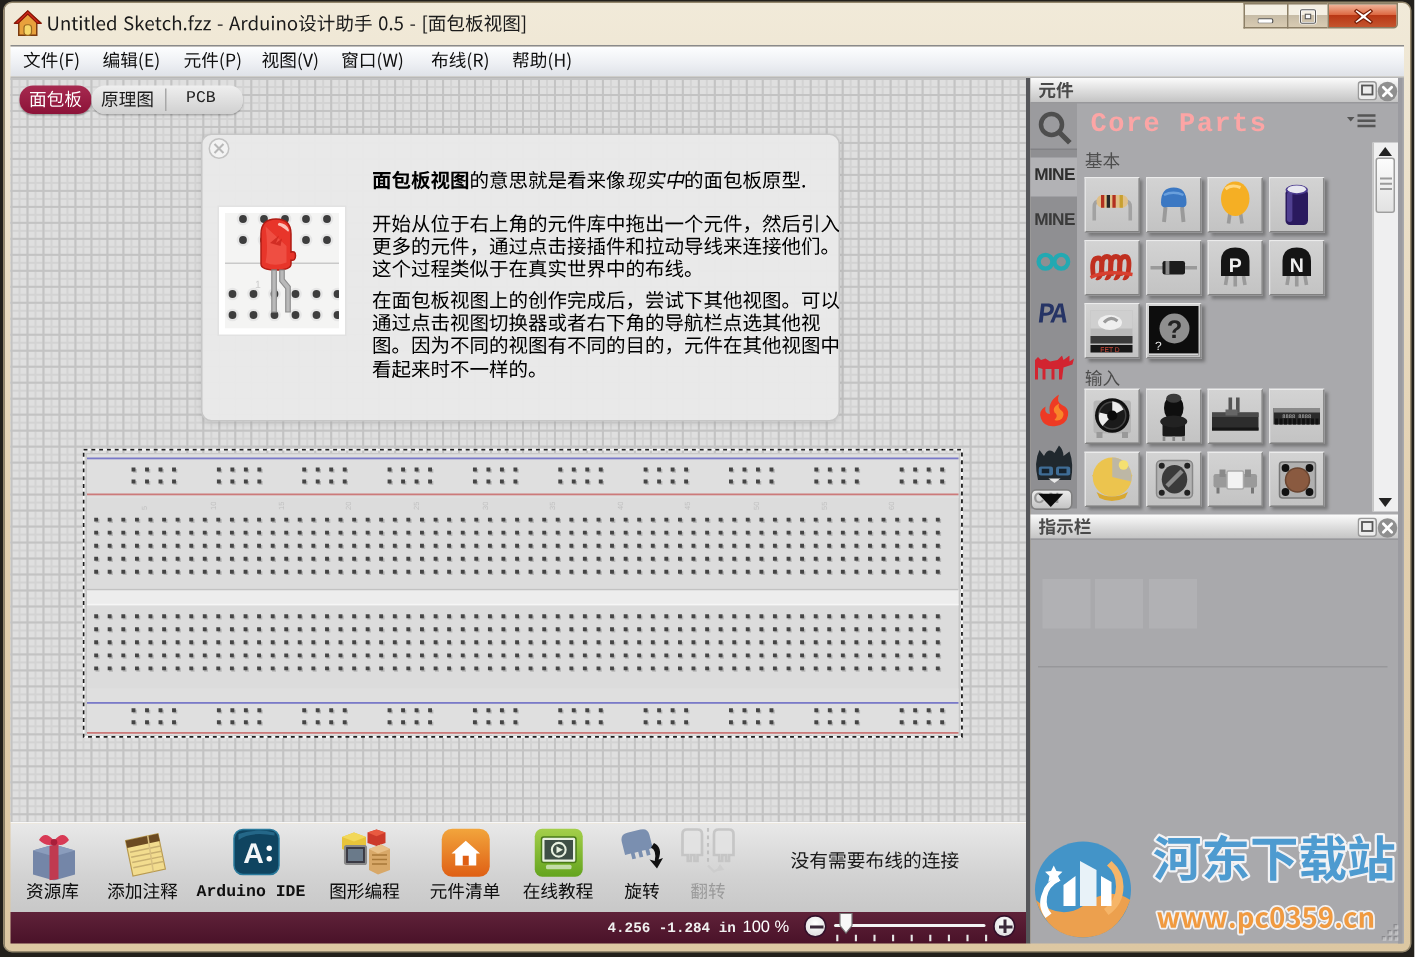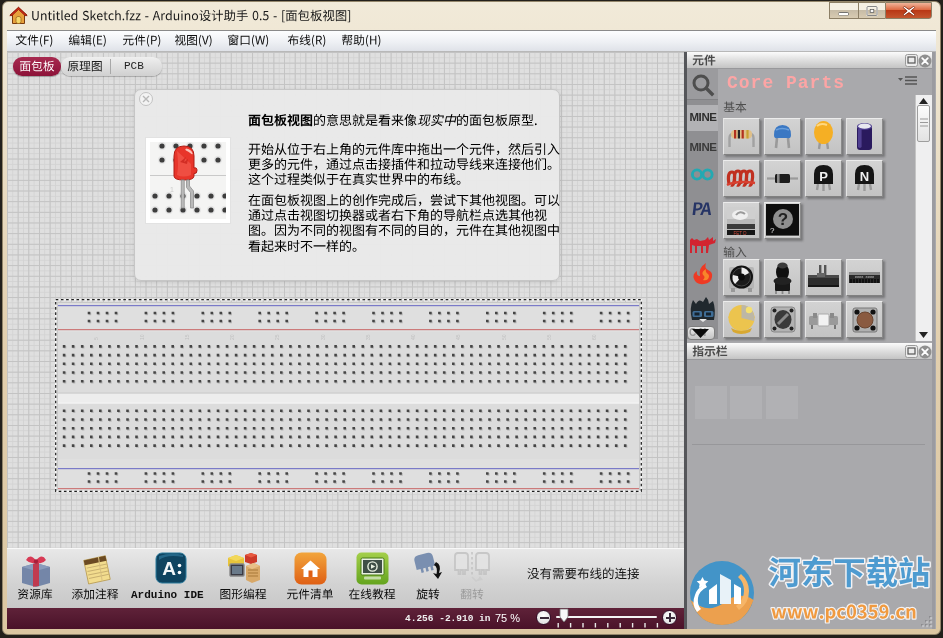--- a/index.html
+++ b/index.html
@@ -628,14 +628,14 @@
 <svg style="position:absolute;left:415.0px;top:586.3px;overflow:visible" width="26" height="16" viewBox="-1 -12.7 26 16.3">
       <path d="M2 -9.8C2.4 -9.3 2.7 -8.6 2.9 -8.1H0.5V-7.3H1.8C1.8 -3.9 1.7 -1.2 0.3 0.3C0.5 0.5 0.8 0.8 1 1C2.1 -0.4 2.5 -2.4 2.6 -4.9H4C3.9 -1.5 3.8 -0.4 3.6 -0.1C3.6 0 3.5 0.1 3.3 0.1C3.1 0.1 2.7 0.1 2.2 0C2.4 0.3 2.4 0.6 2.4 0.9C2.9 0.9 3.4 0.9 3.7 0.8C4 0.8 4.2 0.7 4.4 0.4C4.7 0 4.8 -1.3 4.8 -5.3C4.8 -5.4 4.8 -5.7 4.8 -5.7H2.6L2.7 -7.3H5.3V-8.1H3.1L3.8 -8.4C3.6 -8.8 3.2 -9.5 2.8 -10ZM6.1 -4.5C6 -2.5 5.8 -0.7 4.8 0.3C5 0.5 5.3 0.7 5.4 0.9C5.9 0.4 6.3 -0.4 6.5 -1.2C7.2 0.4 8.3 0.7 9.8 0.7H11.4C11.4 0.5 11.5 0.1 11.6 -0.1C11.3 -0.1 10 -0.1 9.8 -0.1C9.4 -0.1 9.1 -0.1 8.7 -0.2V-2.7H11V-3.5H8.7V-5.6H10.3C10.2 -5.2 10 -4.7 9.8 -4.4L10.5 -4.1C10.8 -4.7 11.1 -5.5 11.4 -6.3L10.8 -6.4L10.7 -6.4H5.9C6.2 -6.8 6.5 -7.2 6.7 -7.7H11.5V-8.5H7.1C7.2 -9 7.4 -9.4 7.5 -9.9L6.6 -10.1C6.3 -8.7 5.7 -7.4 4.9 -6.6C5.1 -6.4 5.4 -6.1 5.6 -6L5.8 -6.3V-5.6H7.9V-0.6C7.4 -0.9 7 -1.5 6.7 -2.6C6.8 -3.2 6.8 -3.8 6.9 -4.5Z M13 -4C13.1 -4.1 13.4 -4.2 13.8 -4.2H14.9V-2.4L12.5 -2L12.7 -1.1L14.9 -1.6V0.9H15.8V-1.7L17.4 -2.1L17.4 -2.8L15.8 -2.6V-4.2H17V-5H15.8V-6.8H14.9V-5H13.7C14.1 -5.8 14.5 -6.8 14.8 -7.8H17V-8.7H15.1C15.2 -9.1 15.3 -9.5 15.4 -9.9L14.5 -10.1C14.4 -9.6 14.3 -9.1 14.2 -8.7H12.6V-7.8H14C13.7 -6.9 13.4 -6 13.3 -5.7C13.1 -5.2 12.9 -4.8 12.7 -4.8C12.8 -4.6 12.9 -4.2 13 -4ZM17.1 -6.4V-5.6H18.9C18.6 -4.7 18.4 -3.9 18.2 -3.3H21.6C21.2 -2.7 20.7 -2 20.2 -1.4C19.8 -1.7 19.3 -1.9 18.9 -2.1L18.4 -1.6C19.6 -0.8 21 0.3 21.7 1L22.3 0.3C22 -0.1 21.4 -0.5 20.9 -0.9C21.6 -1.9 22.5 -3 23.1 -3.9L22.4 -4.2L22.3 -4.2H19.4L19.8 -5.6H23.5V-6.4H20.1L20.4 -7.8H23.1V-8.7H20.7L21 -10L20.1 -10.1L19.8 -8.7H17.6V-7.8H19.5L19.1 -6.4Z" fill="#0f0f0f"></path>
     </svg>
 <svg style="position:absolute;left:459.0px;top:586.3px;overflow:visible" width="26" height="16" viewBox="-1 -12.7 26 16.3">
       <path d="M6.1 -7.4C6.4 -6.6 6.8 -5.6 6.9 -5L7.5 -5.2C7.4 -5.8 7.1 -6.8 6.7 -7.6ZM8.8 -7.4C9.1 -6.7 9.5 -5.7 9.6 -5.1L10.2 -5.2C10.1 -5.8 9.7 -6.8 9.4 -7.6ZM4.8 -8.8C4.7 -8.4 4.4 -7.7 4.2 -7.2H3.8V-9C4.5 -9.1 5.2 -9.2 5.7 -9.4L5.3 -10C4.2 -9.7 2.2 -9.5 0.7 -9.4C0.8 -9.3 0.8 -9 0.9 -8.8C1.5 -8.8 2.3 -8.9 3 -9V-7.2H0.6V-6.5H2.7C2.1 -5.7 1.2 -4.8 0.4 -4.4C0.6 -4.2 0.7 -3.8 0.8 -3.6L1 -3.7V0.9H1.7V0.3H4.9V0.8H5.6V-3.8H1.1C1.8 -4.3 2.5 -5.1 3 -5.8V-4.1H3.8V-5.8C4.4 -5.4 5.2 -4.6 5.5 -4.3L6 -5C5.7 -5.2 4.5 -6.1 3.9 -6.5H5.8V-7.2H4.9C5.1 -7.6 5.3 -8.1 5.5 -8.6ZM1.2 -8.5C1.4 -8.1 1.6 -7.5 1.7 -7.2L2.3 -7.4C2.2 -7.7 2 -8.3 1.8 -8.7ZM3 -1.5V-0.5H1.7V-1.5ZM3.7 -1.5H4.9V-0.5H3.7ZM3 -2.1H1.7V-3.1H3ZM3.7 -2.1V-3.1H4.9V-2.1ZM5.9 -2.4 6.3 -1.8C6.8 -2.2 7.3 -2.8 7.8 -3.3V-0.1C7.8 0.1 7.7 0.1 7.6 0.1C7.4 0.1 7 0.1 6.6 0.1C6.7 0.3 6.8 0.7 6.8 0.9C7.4 0.9 7.9 0.9 8.1 0.8C8.4 0.6 8.5 0.4 8.5 -0.1V-9.5H6.1V-8.7H7.8V-4.4C7.1 -3.6 6.4 -2.9 5.9 -2.4ZM8.7 -2.5 9.1 -1.9C9.5 -2.3 10 -2.8 10.4 -3.3V-0.1C10.4 0.1 10.4 0.1 10.2 0.1C10.1 0.1 9.6 0.1 9.1 0.1C9.3 0.3 9.4 0.7 9.4 0.9C10.1 0.9 10.5 0.9 10.8 0.8C11.1 0.6 11.2 0.4 11.2 -0.1V-9.5H8.8V-8.7H10.4V-4.4C9.8 -3.6 9.1 -3 8.7 -2.5Z M13 -4C13.1 -4.1 13.4 -4.2 13.8 -4.2H14.9V-2.4L12.5 -2L12.7 -1.1L14.9 -1.6V0.9H15.8V-1.7L17.4 -2.1L17.4 -2.8L15.8 -2.6V-4.2H17V-5H15.8V-6.8H14.9V-5H13.7C14.1 -5.8 14.5 -6.8 14.8 -7.8H17V-8.7H15.1C15.2 -9.1 15.3 -9.5 15.4 -9.9L14.5 -10.1C14.4 -9.6 14.3 -9.1 14.2 -8.7H12.6V-7.8H14C13.7 -6.9 13.4 -6 13.3 -5.7C13.1 -5.2 12.9 -4.8 12.7 -4.8C12.8 -4.6 12.9 -4.2 13 -4ZM17.1 -6.4V-5.6H18.9C18.6 -4.7 18.4 -3.9 18.2 -3.3H21.6C21.2 -2.7 20.7 -2 20.2 -1.4C19.8 -1.7 19.3 -1.9 18.9 -2.1L18.4 -1.6C19.6 -0.8 21 0.3 21.7 1L22.3 0.3C22 -0.1 21.4 -0.5 20.9 -0.9C21.6 -1.9 22.5 -3 23.1 -3.9L22.4 -4.2L22.3 -4.2H19.4L19.8 -5.6H23.5V-6.4H20.1L20.4 -7.8H23.1V-8.7H20.7L21 -10L20.1 -10.1L19.8 -8.7H17.6V-7.8H19.5L19.1 -6.4Z" fill="#9a9a9a"></path>
     </svg>
 <div class="lat" style="left:131px;top:589px;font-family:'Liberation Mono',monospace;font-size:11px;font-weight:bold;color:#0f0f0f">Arduino IDE</div>
 <svg style="position:absolute;left:526.0px;top:564.8px;overflow:visible" width="114" height="17" viewBox="-1 -13.2 114 17.0">
       <path d="M1.1 -9.7C1.8 -9.2 2.8 -8.6 3.3 -8.2L3.9 -9C3.3 -9.3 2.3 -9.9 1.6 -10.3ZM0.4 -6.3C1.2 -5.9 2.2 -5.3 2.8 -4.9L3.3 -5.7C2.7 -6.1 1.7 -6.6 0.9 -7ZM0.8 0.2 1.6 0.8C2.3 -0.3 3.1 -1.9 3.8 -3.2L3.1 -3.8C2.4 -2.4 1.5 -0.8 0.8 0.2ZM5.6 -10.1V-8.6C5.6 -7.7 5.3 -6.6 3.6 -5.9C3.8 -5.7 4.1 -5.4 4.2 -5.2C6.1 -6 6.5 -7.4 6.5 -8.6V-9.2H8.9V-7.3C8.9 -6.3 9.1 -5.9 10.1 -5.9C10.2 -5.9 11 -5.9 11.2 -5.9C11.5 -5.9 11.8 -5.9 12 -6C11.9 -6.2 11.9 -6.6 11.9 -6.9C11.7 -6.8 11.4 -6.8 11.2 -6.8C11 -6.8 10.3 -6.8 10.1 -6.8C9.9 -6.8 9.9 -6.9 9.9 -7.3V-10.1ZM9.8 -4.1C9.3 -3.1 8.6 -2.4 7.7 -1.7C6.9 -2.4 6.2 -3.2 5.8 -4.1ZM4.3 -5V-4.1H5.1L4.8 -4C5.3 -2.9 6 -2 6.9 -1.2C5.9 -0.5 4.6 -0.1 3.3 0.1C3.5 0.4 3.7 0.7 3.8 1C5.2 0.7 6.6 0.2 7.7 -0.6C8.8 0.2 10 0.7 11.5 1C11.6 0.7 11.9 0.4 12.1 0.1C10.7 -0.1 9.5 -0.6 8.5 -1.2C9.7 -2.1 10.6 -3.2 11.1 -4.8L10.5 -5L10.3 -5Z M17.4 -10.5C17.2 -10 17.1 -9.4 16.8 -8.9H13.3V-8H16.4C15.7 -6.4 14.5 -4.8 13 -3.8C13.2 -3.6 13.5 -3.3 13.6 -3.1C14.4 -3.6 15.1 -4.3 15.7 -5.1V1H16.6V-1.5H21.9V-0.2C21.9 0 21.8 0.1 21.6 0.1C21.3 0.1 20.6 0.1 19.8 0.1C19.9 0.3 20 0.7 20.1 1C21.1 1 21.8 1 22.2 0.8C22.6 0.7 22.8 0.4 22.8 -0.2V-6.6H16.7C17 -7 17.2 -7.5 17.5 -8H24.2V-8.9H17.8C18 -9.3 18.2 -9.8 18.3 -10.3ZM16.6 -3.6H21.9V-2.3H16.6ZM16.6 -4.4V-5.7H21.9V-4.4Z M27.4 -7.1V-6.5H30.1V-7.1ZM27.1 -5.8V-5.2H30.1V-5.8ZM32.3 -5.8V-5.2H35.4V-5.8ZM32.3 -7.1V-6.5H35.1V-7.1ZM25.9 -8.5V-6.1H26.8V-7.8H30.8V-4.9H31.7V-7.8H35.7V-6.1H36.6V-8.5H31.7V-9.2H35.8V-10H26.7V-9.2H30.8V-8.5ZM26.8 -2.8V1H27.7V-2H29.5V0.9H30.4V-2H32.3V0.9H33.2V-2H35.1V0.1C35.1 0.2 35.1 0.2 34.9 0.2C34.8 0.2 34.4 0.2 33.9 0.2C34 0.4 34.1 0.8 34.2 1C34.9 1 35.3 1 35.6 0.9C36 0.7 36 0.5 36 0.1V-2.8H31.3L31.6 -3.7H36.7V-4.5H25.8V-3.7H30.7C30.6 -3.4 30.5 -3.1 30.4 -2.8Z M45.9 -2.9C45.5 -2.2 44.9 -1.6 44.1 -1.2C43.2 -1.4 42.3 -1.6 41.4 -1.8C41.6 -2.1 41.9 -2.5 42.2 -2.9ZM39 -8.1V-4.8H42.3C42.1 -4.5 41.9 -4.1 41.7 -3.7H38.2V-2.9H41.1C40.7 -2.3 40.2 -1.7 39.8 -1.3C40.9 -1.1 41.9 -0.9 42.9 -0.6C41.7 -0.2 40.1 0.1 38.2 0.2C38.4 0.4 38.5 0.7 38.6 1C41 0.8 42.9 0.4 44.3 -0.3C45.9 0.2 47.2 0.6 48.2 1L49 0.3C48 -0.1 46.7 -0.5 45.3 -0.9C46 -1.4 46.5 -2.1 46.9 -2.9H49.3V-3.7H42.8C43 -4 43.2 -4.4 43.3 -4.7L42.8 -4.8H48.6V-8.1H45.6V-9.1H49.1V-10H38.4V-9.1H41.8V-8.1ZM42.7 -9.1H44.7V-8.1H42.7ZM39.9 -7.3H41.8V-5.6H39.9ZM42.7 -7.3H44.7V-5.6H42.7ZM45.6 -7.3H47.7V-5.6H45.6Z M55 -10.5C54.8 -9.9 54.6 -9.2 54.3 -8.6H50.8V-7.7H53.9C53.1 -6 51.9 -4.5 50.4 -3.4C50.6 -3.2 50.8 -2.9 51 -2.6C51.6 -3.1 52.2 -3.7 52.8 -4.3V-0.2H53.7V-4.5H56.4V1H57.3V-4.5H60.1V-1.4C60.1 -1.2 60.1 -1.1 59.9 -1.1C59.7 -1.1 58.9 -1.1 58.1 -1.1C58.3 -0.9 58.4 -0.6 58.5 -0.3C59.5 -0.3 60.2 -0.3 60.6 -0.4C61 -0.6 61.1 -0.9 61.1 -1.4V-5.4H60.1H57.3V-7.1H56.4V-5.4H53.6C54.1 -6.1 54.6 -6.9 55 -7.7H61.8V-8.6H55.4C55.6 -9.2 55.8 -9.7 56 -10.3Z M63.2 -0.7 63.4 0.2C64.5 -0.1 66 -0.6 67.5 -1L67.3 -1.8C65.8 -1.4 64.2 -0.9 63.2 -0.7ZM71.3 -9.8C71.9 -9.5 72.7 -9 73.1 -8.6L73.7 -9.2C73.3 -9.5 72.5 -10 71.8 -10.3ZM63.4 -5.3C63.6 -5.4 63.9 -5.5 65.4 -5.7C64.8 -4.8 64.4 -4.2 64.1 -4C63.7 -3.5 63.5 -3.2 63.2 -3.1C63.3 -2.9 63.4 -2.5 63.5 -2.3C63.7 -2.4 64.2 -2.6 67.3 -3.2C67.3 -3.4 67.3 -3.7 67.3 -4L64.8 -3.5C65.8 -4.7 66.7 -6 67.5 -7.4L66.7 -7.9C66.5 -7.4 66.2 -6.9 65.9 -6.5L64.3 -6.3C65.1 -7.4 65.8 -8.7 66.4 -10.1L65.5 -10.5C65 -9 64.1 -7.4 63.8 -7C63.5 -6.5 63.3 -6.2 63.1 -6.2C63.2 -5.9 63.4 -5.5 63.4 -5.3ZM73.6 -4.4C73.1 -3.6 72.4 -2.9 71.6 -2.2C71.4 -2.9 71.2 -3.7 71.1 -4.6L74.3 -5.2L74.1 -6L71 -5.4C70.9 -6 70.9 -6.5 70.8 -7.1L73.9 -7.6L73.8 -8.4L70.8 -7.9C70.7 -8.8 70.7 -9.6 70.7 -10.5H69.8C69.8 -9.6 69.8 -8.7 69.9 -7.8L67.9 -7.5L68.1 -6.7L69.9 -6.9C70 -6.4 70 -5.8 70.1 -5.3L67.7 -4.8L67.8 -4L70.2 -4.4C70.4 -3.4 70.6 -2.4 70.8 -1.7C69.8 -1 68.5 -0.4 67.3 0C67.5 0.2 67.7 0.6 67.8 0.8C69 0.4 70.1 -0.2 71.1 -0.8C71.7 0.3 72.3 1 73.2 1C74.1 1 74.4 0.6 74.5 -0.9C74.3 -0.9 74 -1.1 73.8 -1.4C73.8 -0.2 73.7 0.1 73.3 0.1C72.8 0.1 72.3 -0.5 71.9 -1.4C72.9 -2.1 73.8 -3 74.4 -4Z M81.9 -5.3C82.6 -4.4 83.4 -3.1 83.8 -2.4L84.6 -2.9C84.2 -3.6 83.3 -4.8 82.6 -5.7ZM78 -10.5C77.9 -9.9 77.7 -9.1 77.5 -8.5H76.1V0.7H77V-0.3H80.4V-8.5H78.3C78.6 -9 78.8 -9.7 79 -10.4ZM77 -7.7H79.6V-5H77ZM77 -1.2V-4.2H79.6V-1.2ZM82.5 -10.6C82.1 -8.8 81.4 -7.1 80.5 -6C80.8 -5.9 81.2 -5.6 81.3 -5.5C81.8 -6.1 82.2 -6.8 82.5 -7.7H85.7C85.5 -2.7 85.3 -0.7 85 -0.3C84.8 -0.1 84.7 -0.1 84.4 -0.1C84.1 -0.1 83.4 -0.1 82.5 -0.2C82.7 0.1 82.8 0.5 82.9 0.7C83.6 0.8 84.3 0.8 84.7 0.8C85.2 0.7 85.5 0.6 85.7 0.2C86.2 -0.4 86.4 -2.3 86.6 -8.1C86.6 -8.2 86.6 -8.5 86.6 -8.5H82.8C83 -9.1 83.2 -9.7 83.4 -10.4Z M88.5 -9.9C89.2 -9.2 90 -8.2 90.3 -7.6L91.1 -8.1C90.7 -8.7 89.9 -9.7 89.3 -10.4ZM90.6 -6.3H88.1V-5.4H89.7V-1.5C89.2 -1.2 88.5 -0.7 87.9 0.1L88.6 1C89.2 0.2 89.7 -0.7 90.1 -0.7C90.4 -0.7 90.8 -0.2 91.3 0.2C92.2 0.7 93.3 0.9 94.9 0.9C96.2 0.9 98.5 0.8 99.4 0.7C99.4 0.4 99.5 -0.1 99.7 -0.3C98.4 -0.2 96.5 -0.1 95 -0.1C93.5 -0.1 92.4 -0.2 91.6 -0.7C91.1 -1 90.8 -1.2 90.6 -1.4ZM92.2 -5.1C92.3 -5.2 92.8 -5.3 93.3 -5.3H95.3V-3.6H91.5V-2.7H95.3V-0.4H96.2V-2.7H99.3V-3.6H96.2V-5.3H98.7L98.7 -6.2H96.2V-7.7H95.3V-6.2H93.2C93.6 -6.8 94 -7.6 94.3 -8.4H99V-9.2H94.6L95 -10.2L94 -10.5C93.9 -10.1 93.8 -9.6 93.6 -9.2H91.5V-8.4H93.3C93 -7.7 92.7 -7.1 92.6 -6.8C92.3 -6.4 92.1 -6.1 91.9 -6C92 -5.8 92.2 -5.3 92.2 -5.1Z M105.7 -7.9C106.1 -7.4 106.4 -6.7 106.6 -6.3L107.3 -6.7C107.2 -7.1 106.8 -7.7 106.4 -8.2ZM102 -10.5V-8H100.5V-7.1H102V-4.3C101.4 -4.2 100.8 -4 100.3 -3.9L100.6 -2.9L102 -3.4V-0.1C102 0.1 101.9 0.1 101.8 0.1C101.7 0.1 101.2 0.1 100.7 0.1C100.8 0.3 101 0.7 101 1C101.7 1 102.2 0.9 102.5 0.8C102.8 0.6 102.9 0.4 102.9 -0.1V-3.7L104.1 -4.1L104 -5L102.9 -4.6V-7.1H104.1V-8H102.9V-10.5ZM107.1 -10.3C107.3 -9.9 107.5 -9.6 107.7 -9.2H104.8V-8.4H111.6V-9.2H108.7C108.5 -9.6 108.2 -10 108 -10.4ZM109.6 -8.2C109.4 -7.6 108.9 -6.8 108.5 -6.3H104.3V-5.5H111.9V-6.3H109.5C109.8 -6.8 110.2 -7.4 110.5 -8ZM109.6 -3.3C109.3 -2.5 108.9 -1.9 108.4 -1.4C107.7 -1.6 107 -1.9 106.3 -2.1C106.5 -2.5 106.8 -2.9 107 -3.3ZM105 -1.7C105.8 -1.5 106.7 -1.1 107.6 -0.8C106.7 -0.3 105.5 0 104 0.2C104.2 0.4 104.3 0.7 104.4 1C106.2 0.7 107.5 0.3 108.5 -0.4C109.5 0.1 110.5 0.6 111.1 1L111.7 0.3C111.1 -0.1 110.2 -0.6 109.3 -1C109.8 -1.6 110.2 -2.3 110.5 -3.3H112V-4.1H107.5C107.7 -4.5 107.9 -4.9 108.1 -5.2L107.2 -5.4C107 -5 106.8 -4.5 106.5 -4.1H104.2V-3.3H106.1C105.7 -2.7 105.3 -2.1 105 -1.7Z" fill="#1a1a1a"></path>
     </svg>
-<div class="lat" style="left:405px;top:613px;font-family:'Liberation Mono',monospace;font-size:9.5px;font-weight:bold;color:#f0f0f0">4.256 -2.910 in</div>
-<div class="lat" style="left:495px;top:612px;font-size:11px;color:#ffffff">75 %</div>
+<div class="lat" style="left:405px;top:613px;font-family:'Liberation Mono',monospace;font-size:9.5px;font-weight:bold;color:#f0f0f0">4.256 -1.284 in</div>
+<div class="lat" style="left:495px;top:612px;font-size:11px;color:#ffffff">100 %</div>
 </div>
 </body></html>

